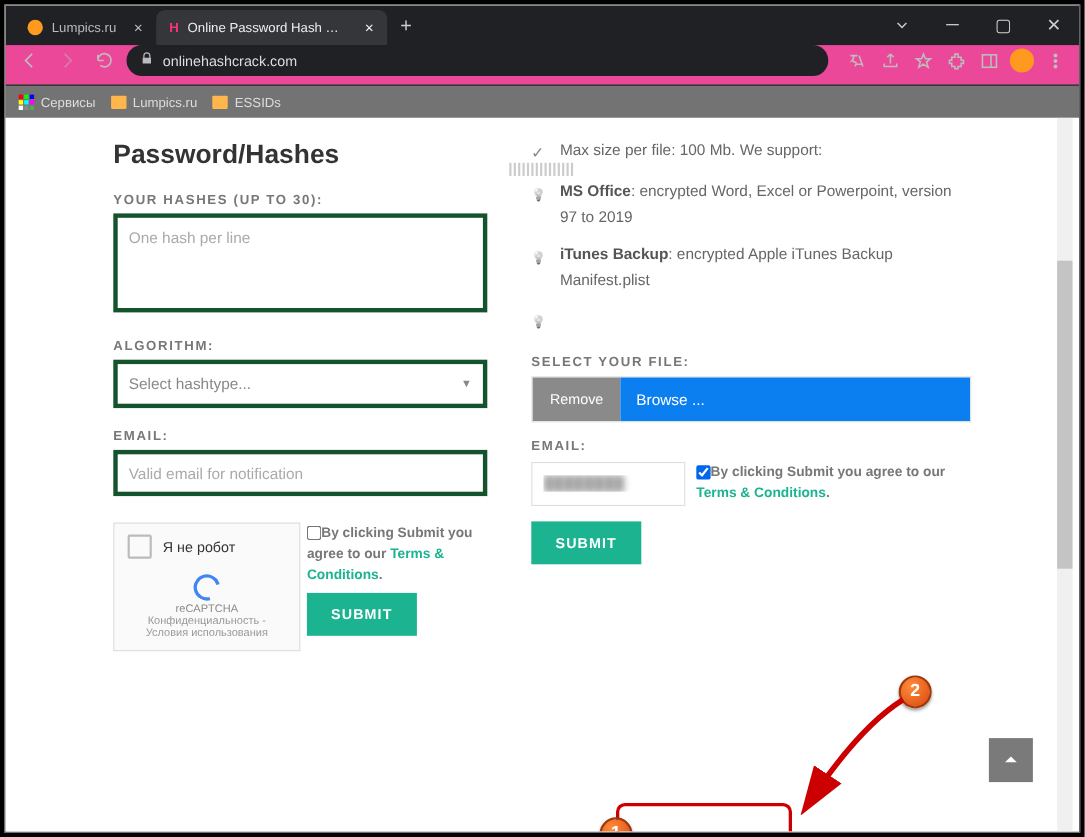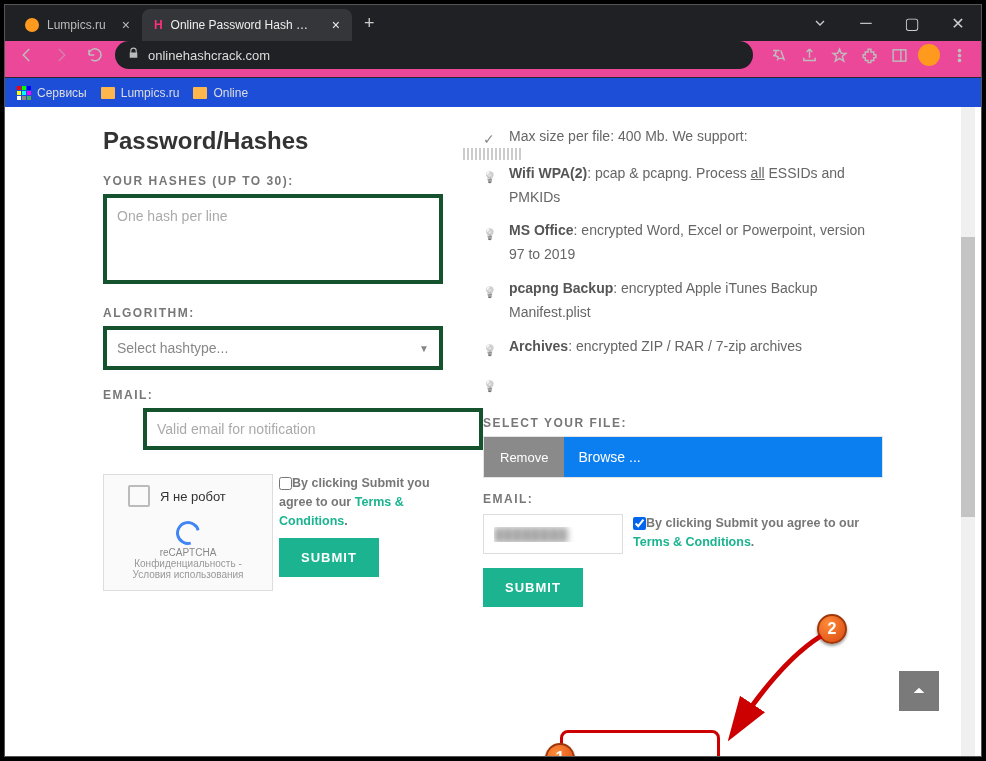--- a/index.html
+++ b/index.html
@@ -53,21 +53,21 @@
   .urlbox {
     flex:1; background:#202124; border-radius:16px;
     height:28px; display:flex; align-items:center; gap:8px;
     padding:0 12px; color:#ddd; font-size:13px;
   }
   .urlbox .lock svg{ width:13px; height:13px; fill:#bbb;}
   .right-icons { display:flex; gap:2px; margin-left:6px;}
   .right-icons .nav-icon svg { width:17px; height:17px;}
   .avatar { width:22px; height:22px; border-radius:50%; background:#ff9a1f; }
   .bookmarks {
-    background:#1d4ed8; height:30px; border-top:1px solid #2a2a2d;
+    background:#737373; height:30px; border-top:1px solid #2a2a2d;
     display:flex; align-items:center; gap:14px; padding:0 12px;
     font-size:12px; color:#ddd;
   }
   .bm { display:flex; align-items:center; gap:6px; cursor:pointer;}
   .bm .folder { width:14px; height:12px; background:#ffb74d; display:inline-block; border-radius:1px;}
   .bm .grid4 { width:14px; height:14px; display:grid; grid-template-columns:1fr 1fr 1fr; grid-template-rows:1fr 1fr 1fr; gap:1px;}
   .bm .grid4 span { background:#f00;}
   .bm .grid4 span:nth-child(2){background:#0f0;}
   .bm .grid4 span:nth-child(3){background:#00f;}
   .bm .grid4 span:nth-child(4){background:#ff0;}
@@ -94,25 +94,25 @@
     width:100%; border:4px solid #14532d; padding:10px; font-size:14px;
     font-family:inherit; color:#555;
   }
   textarea { height:90px; resize:none;}
   textarea::placeholder, input::placeholder { color:#aaa;}
   .selectbox {
     display:flex; justify-content:space-between; align-items:center;
     cursor:pointer; color:#888;
   }
   .selectbox .caret { color:#888; font-size:10px;}
-  input[type=text].wide { height:42px;margin-left:40px;}
+  input[type=text].wide { height:42px;}
   .captcha-row { display:flex; gap:6px; align-items:flex-start; margin-top:24px;}
   .recaptcha {
     width:170px; border:1px solid #ddd; background:#fafafa;
-    padding:10px 24px; font-size:12px;
+    padding:10px 12px; font-size:12px;
   }
   .recaptcha .top { display:flex; align-items:center; gap:10px; color:#333; font-size:13px;}
   .recaptcha .top .box { width:22px; height:22px; border:2px solid #bbb; border-radius:2px;}
   .recaptcha .brand { text-align:center; margin-top:14px; color:#888; font-size:10px;}
   .recaptcha .brand .logo{ width:24px; height:24px; margin:0 auto 2px; position:relative;}
   .recaptcha .brand .logo::before{content:"";position:absolute;inset:0;border:3px solid #4285f4;border-right-color:transparent;border-radius:50%;transform:rotate(30deg);}
   .recaptcha small { display:block; font-size:10px; color:#999; text-align:center; line-height:1.1;}
   .consent { font-size:12.5px; color:#777; font-weight:700; line-height:1.5;}
   .consent .linkish{ color:#1bb390; }
   .cb { width:13px; height:13px; vertical-align:middle; accent-color:#0066ee;}
@@ -275,21 +275,21 @@
             <span></span>
           </span>
           <span>Сервисы</span>
         </div>
       <div class="bm">
           <span class="folder"></span>
           <span>Lumpics.ru</span>
         </div>
       <div class="bm">
           <span class="folder"></span>
-          <span>Online</span>
+          <span>ESSIDs</span>
         </div>
     </div>
   </div>
 
   <div class="page">
     <div class="scrollbar-track"></div>
     <div class="scrollbar-thumb"></div>
 
     <div class="cols">
 
@@ -343,37 +343,29 @@
             </div>
             <button class="btn-submit">SUBMIT</button>
           </div>
         </div>
       </div>
 
       <div class="col-right">
         <ul class="feature-list">
           <li>
               <span class="ico check"></span>
-              <span>Max size per file: 400 Mb. We support:</span>
-            </li>
-          <li>
-              <span class="ico bulb"></span>
-              <span><b>Wifi WPA(2)</b><span>: pcap &amp; pcapng. Process </span><u>all</u><span> ESSIDs and PMKIDs</span></span>
+              <span>Max size per file: 100 Mb. We support:</span>
             </li>
           <li>
               <span class="ico bulb"></span>
               <span><b>MS Office</b><span>: encrypted Word, Excel or Powerpoint, version 97 to 2019</span></span>
             </li>
           <li>
               <span class="ico bulb"></span>
-              <span><b>pcapng Backup</b><span>: encrypted Apple iTunes Backup Manifest.plist</span></span>
-            </li>
-          <li>
-              <span class="ico bulb"></span>
-              <span><b>Archives</b><span>: encrypted ZIP / RAR / 7-zip archives</span></span>
+              <span><b>iTunes Backup</b><span>: encrypted Apple iTunes Backup Manifest.plist</span></span>
             </li>
           <li>
               <span class="ico bulb"></span>
             </li>
         </ul>
 
         <div class="label">SELECT YOUR FILE:</div>
         <div class="file-row">
           <button class="remove">Remove</button>
           <button class="browse">Browse ...</button>

